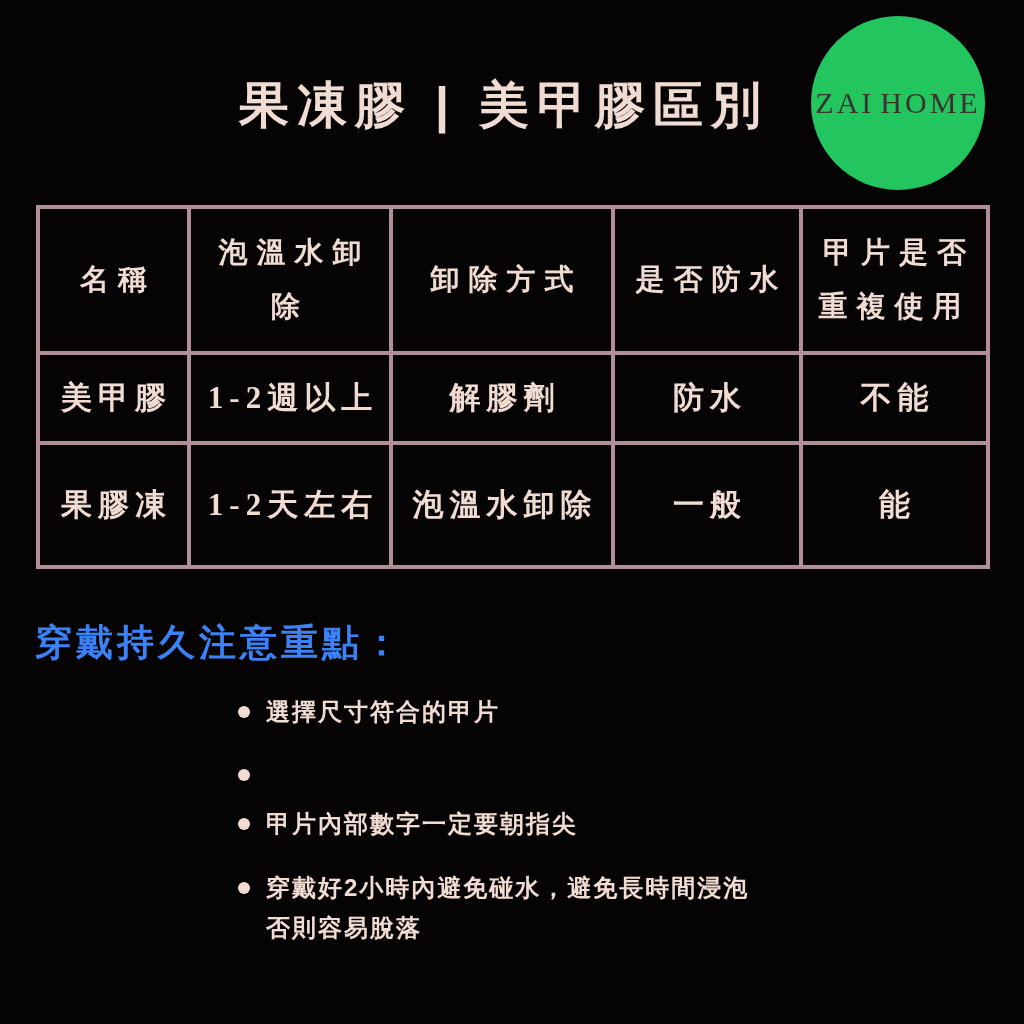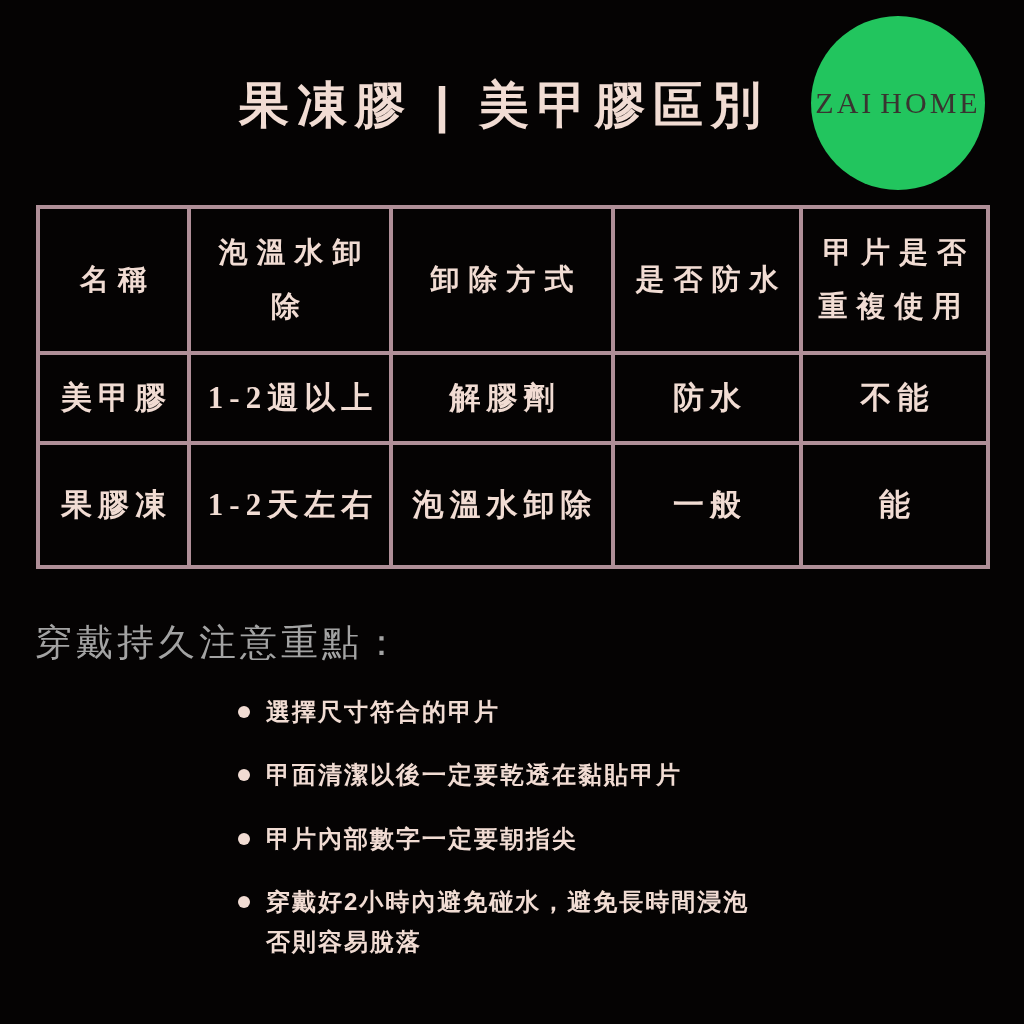--- a/index.html
+++ b/index.html
@@ -71,23 +71,23 @@
     font-size:31px;
     letter-spacing:6px;
     text-indent:6px;
     font-family:Liberation Serif, serif;
   }
   
   .notes-heading{
     position:absolute;
     left:35px; top:618px;
     font-size:37px;
-    font-weight:400;
+    font-weight:700;
     letter-spacing:4px;
-    color:#a3a3a3;
+    color:#3b82f6;
   }
   ul.notes{
     position:absolute;
     left:238px; top:692px;
     width:770px;
     list-style:none;
     margin:0;padding:0;
   }
   ul.notes li{
     display:flex;
@@ -156,21 +156,20 @@
 
 <div class="notes-heading">穿戴持久注意重點：</div>
 
 <ul class="notes">
   <li>
     <span class="dot"></span>
     <span class="note-text">選擇尺寸符合的甲片</span>
   </li>
   <li>
     <span class="dot"></span>
-    <span class="note-text">甲面清潔以後一定要乾透在黏貼甲片</span>
   </li>
   <li>
     <span class="dot"></span>
     <span class="note-text">甲片內部數字一定要朝指尖</span>
   </li>
   <li>
     <span class="dot"></span>
     <span class="note-text">穿戴好2小時內避免碰水，避免長時間浸泡
 否則容易脫落</span>
   </li>

